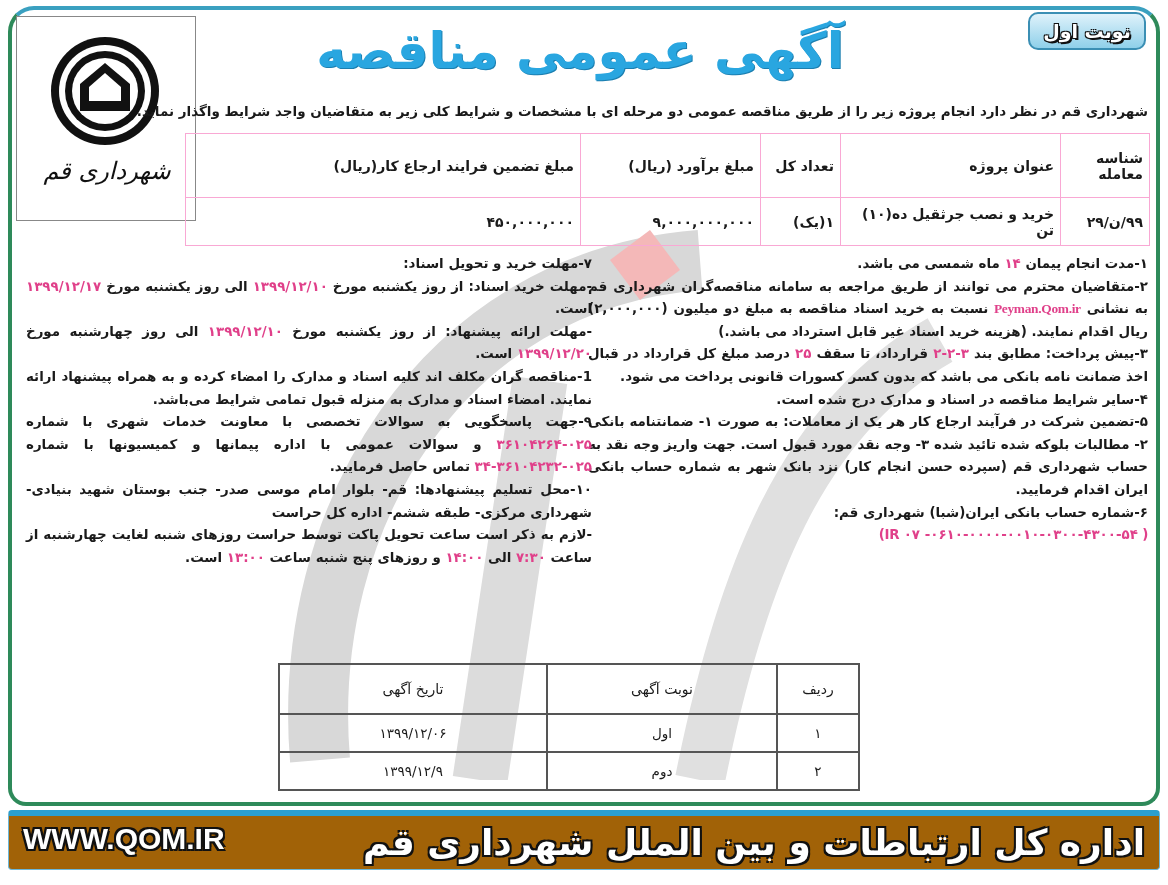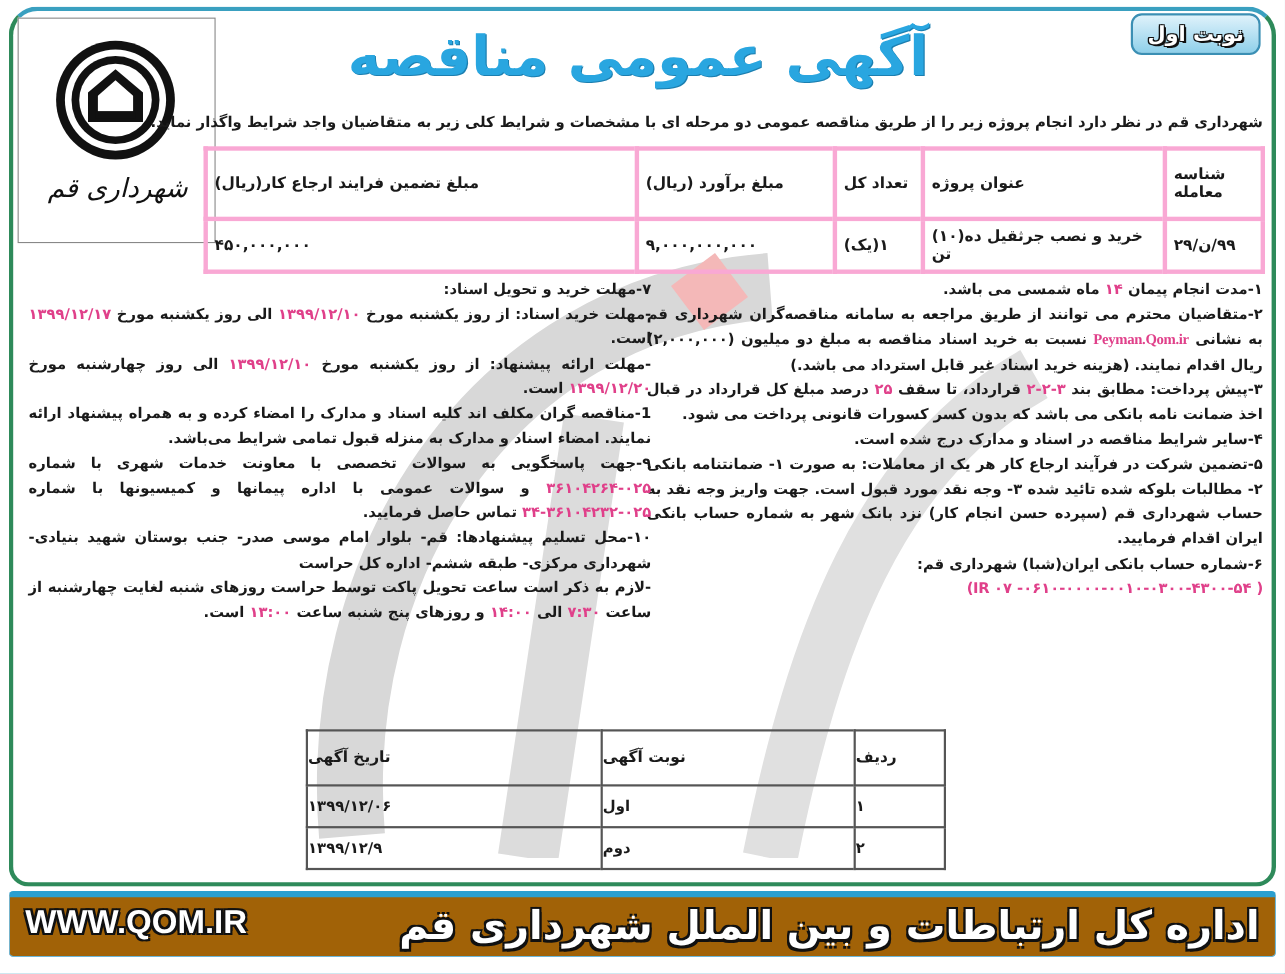--- a/index.html
+++ b/index.html
@@ -43,40 +43,40 @@
     position: absolute; right: 20px; top: 103px; width: 960px; direction: rtl; text-align: right;
     font-family: "DejaVu Sans", sans-serif; font-size: 13.5px; font-weight: bold; letter-spacing: -0.4px;
     white-space: nowrap;
   }
 
   table.main {
     position: absolute; right: 18px; top: 133px; width: 965px; border-collapse: collapse;
     direction: rtl; font-size: 14px; font-weight: bold;
   }
   table.main th, table.main td {
-    border: 4px solid #f9a8d4; text-align: left; padding: 0 6px; font-weight: bold;
+    border: 1px solid #f9a8d4; text-align: right; padding: 0 6px; font-weight: bold;
   }
   table.main th { height: 64px; font-size: 14px; }
   table.main td { height: 48px; font-size: 14px; }
 
   .col {
     position: absolute; direction: rtl; text-align: justify;
     font-size: 13.4px; line-height: 22.6px; font-weight: bold; letter-spacing: -0.3px;
   }
   .col.right { right: 20px; top: 253px; width: 560px; }
   .col.left { left: 26px; top: 253px; width: 566px; }
   .col p { margin: 0; }
   .hl { color: #e0408a; }
   .link { color: #e0408a; font-family: "Liberation Serif", serif; font-weight: bold; }
 
   table.ads {
     position: absolute; left: 278px; top: 663px; width: 582px; border-collapse: collapse;
     direction: rtl; font-size: 13.5px;
   }
-  table.ads th, table.ads td { border: 2px solid #555; text-align: left; font-weight: bold; }
+  table.ads th, table.ads td { border: 2px solid #555; text-align: center; font-weight: normal; }
   table.ads th { height: 50px; font-size: 14px; }
   table.ads td { height: 38px; }
 
   .watermark { position: absolute; left: 180px; top: 220px; width: 800px; height: 560px; pointer-events: none; }
 
   .footer {
     position: absolute; left: 8px; top: 810px; width: 1152px; height: 60px;
     background: #a16207; border: 1px solid #6cb6d8; border-radius: 4px;
     border-top: 6px solid #2b9fcf;
   }

